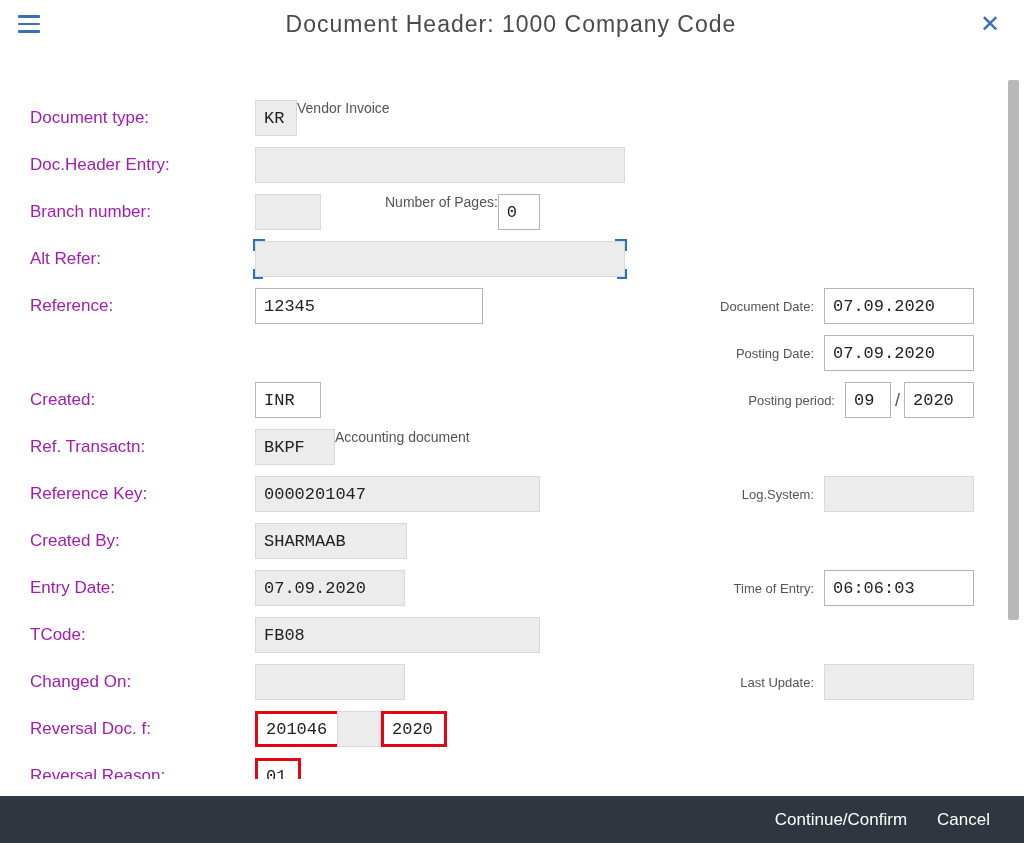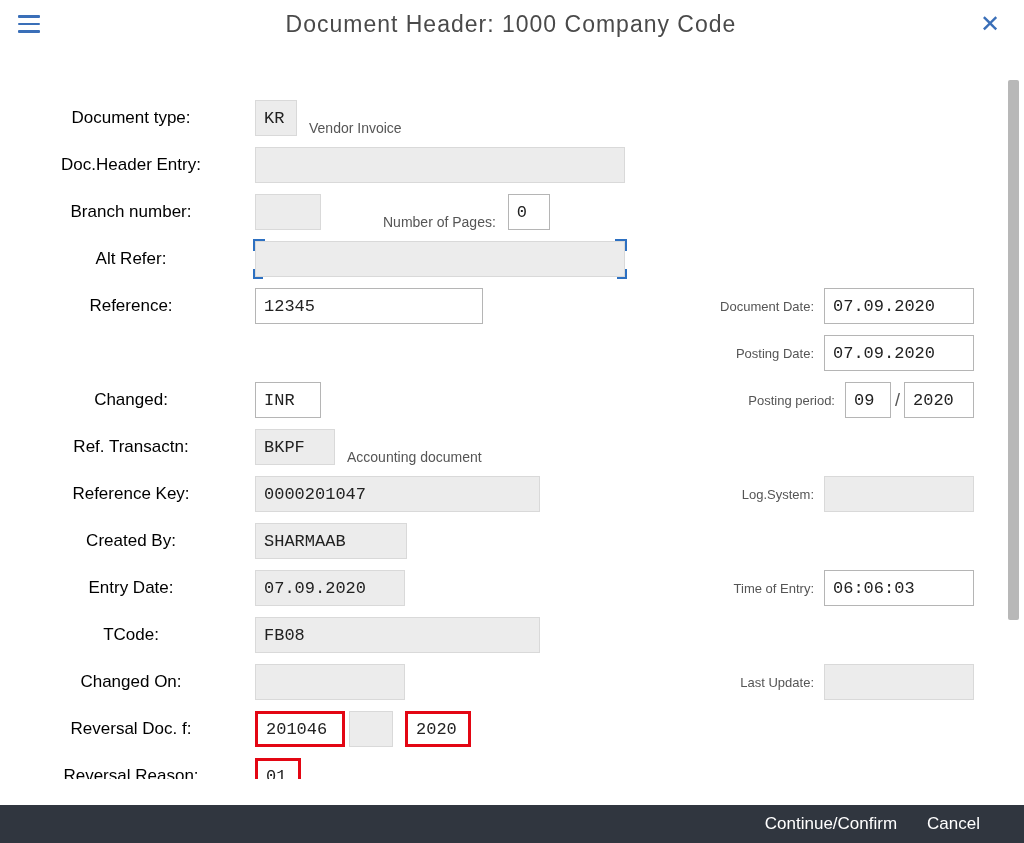--- a/index.html
+++ b/index.html
@@ -8,40 +8,40 @@
     .titlebar { position: relative; height: 48px; display: flex; align-items: center; padding: 0 12px 0 0; gap: 32px; }
     .hamburger { width: 36px; height: 36px; margin-left: 18px; display: flex; flex-direction: column; justify-content: center; gap: 5px; cursor: pointer; }
     .hamburger span { display: block; height: 2.5px; width: 22px; background: #3a6fb8; border-radius: 1px; }
     .title-text { flex: 1; text-align: center; font-size: 23px; color: #4a4a4a; letter-spacing: 1px; }
     .close-x { font-size: 24px; color: #3a6fb8; cursor: pointer; padding: 0 12px; font-weight: 400; }
 
     .content-area { position: absolute; top: 60px; left: 0; right: 20px; bottom: 64px; overflow-y: auto; padding: 40px 30px 20px 30px; }
     .scrollbar-thumb { position: absolute; right: 5px; top: 80px; width: 11px; height: 540px; background: #b8b8b8; border-radius: 2px; }
 
     .row { display: flex; align-items: center; margin-bottom: 11px; min-height: 36px; }
-    .label-col { width: 225px; text-align: center; padding-right: 23px; font-size: 17px; color: #000000; }
-    .field-col { flex: 1; display: flex; align-items: flex-end; gap: 12px; }
+    .label-col { width: 225px; text-align: left; padding-right: 23px; font-size: 17px; color: #a21caf; }
+    .field-col { flex: 1; display: flex; align-items: flex-start; }
     .right-group { display: flex; align-items: center; margin-left: auto; }
     .right-label { text-align: right; font-size: 13px; color: #555; padding-right: 10px; white-space: nowrap; }
 
     input.fld { height: 36px; border: 1px solid #b5b5b5; padding: 4px 8px; font-family: Consolas, 'Courier New', monospace; font-size: 17px; background: #fff; color: #222; }
     input.fld.gray { background: #ececec; border-color: #d9d9d9; }
     input.fld.focus { box-shadow: 0 0 0 0 transparent; border-color: #d9d9d9; background: #ececec; }
     .focus-corners { position: relative; }
     .focus-corners::before, .focus-corners::after, .focus-corners .c1, .focus-corners .c2 { content:""; position:absolute; width:10px; height:10px; border:2px solid #2d70c1; }
     .focus-corners::before { top:-2px; left:-2px; border-right:none; border-bottom:none; }
     .focus-corners::after { top:-2px; right:-2px; border-left:none; border-bottom:none; }
     .focus-corners .c1 { bottom:-2px; left:-2px; border-right:none; border-top:none; }
     .focus-corners .c2 { bottom:-2px; right:-2px; border-left:none; border-top:none; }
 
     .static-txt { font-size: 14px; color: #555; }
     .slash { font-size: 18px; color: #555; padding: 0 4px; }
     .redbox { border: 3px solid #e30613 !important; }
 
-    .footer { position: absolute; left: 0; right: 0; bottom: 0; height: 38px; background: #30363f; display: flex; align-items: center; justify-content: flex-end; padding-right: 44px; gap: 30px; }
+    .footer { position: absolute; left: 0; right: 0; bottom: 0; height: 47px; background: #30363f; display: flex; align-items: center; justify-content: flex-end; padding-right: 34px; gap: 30px; }
     .footer-btn { color: #fff; font-size: 17px; cursor: pointer; background: none; border: none; }
   </style>
 </head>
 <body>
 
 <div class="titlebar">
   <div class="hamburger">
     <span></span>
       <span></span>
       <span></span>
@@ -66,21 +66,21 @@
     <div class="label-col">Doc.Header Entry:</div>
     <div class="field-col">
       <input class="fld gray" style="width: 370px;" value="">
     </div>
   </div>
 
   <div class="row">
     <div class="label-col">Branch number:</div>
     <div class="field-col">
       <input class="fld gray" style="width: 66px;" value="">
-      <span class="static-txt" style="margin-left:50px">Number of Pages:</span>
+      <span class="static-txt" style="margin-left:64px">Number of Pages:</span>
       <input class="fld" style="width: 42px;" value="0">
     </div>
   </div>
 
   <div class="row">
     <div class="label-col">Alt Refer:</div>
     <div class="field-col">
       <span class="focus-corners" style="display:inline-block;">
         <input class="fld gray focus" style="width: 370px;" value="">
         <span class="c1"></span><span class="c2"></span>
@@ -103,21 +103,21 @@
     <div class="label-col"></div>
     <div class="field-col">
       <div class="right-group">
         <span class="right-label" style="width:150px">Posting Date:</span>
         <input class="fld" style="width: 150px;" value="07.09.2020">
       </div>
     </div>
   </div>
 
   <div class="row">
-    <div class="label-col">Changed:</div>
+    <div class="label-col">Created:</div>
     <div class="field-col">
       <input class="fld" style="width: 66px;" value="INR">
       <div class="right-group">
         <span class="right-label" style="width:150px">Posting period:</span>
         <input class="fld" style="width: 46px;" value="09">
         <span class="slash">/</span>
         <input class="fld" style="width: 70px;" value="2020">
       </div>
     </div>
   </div>

